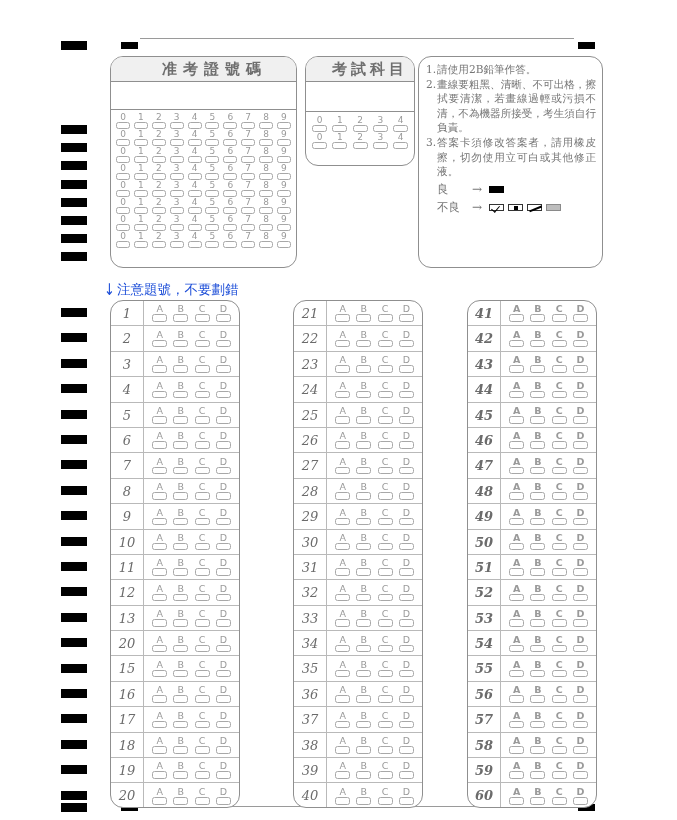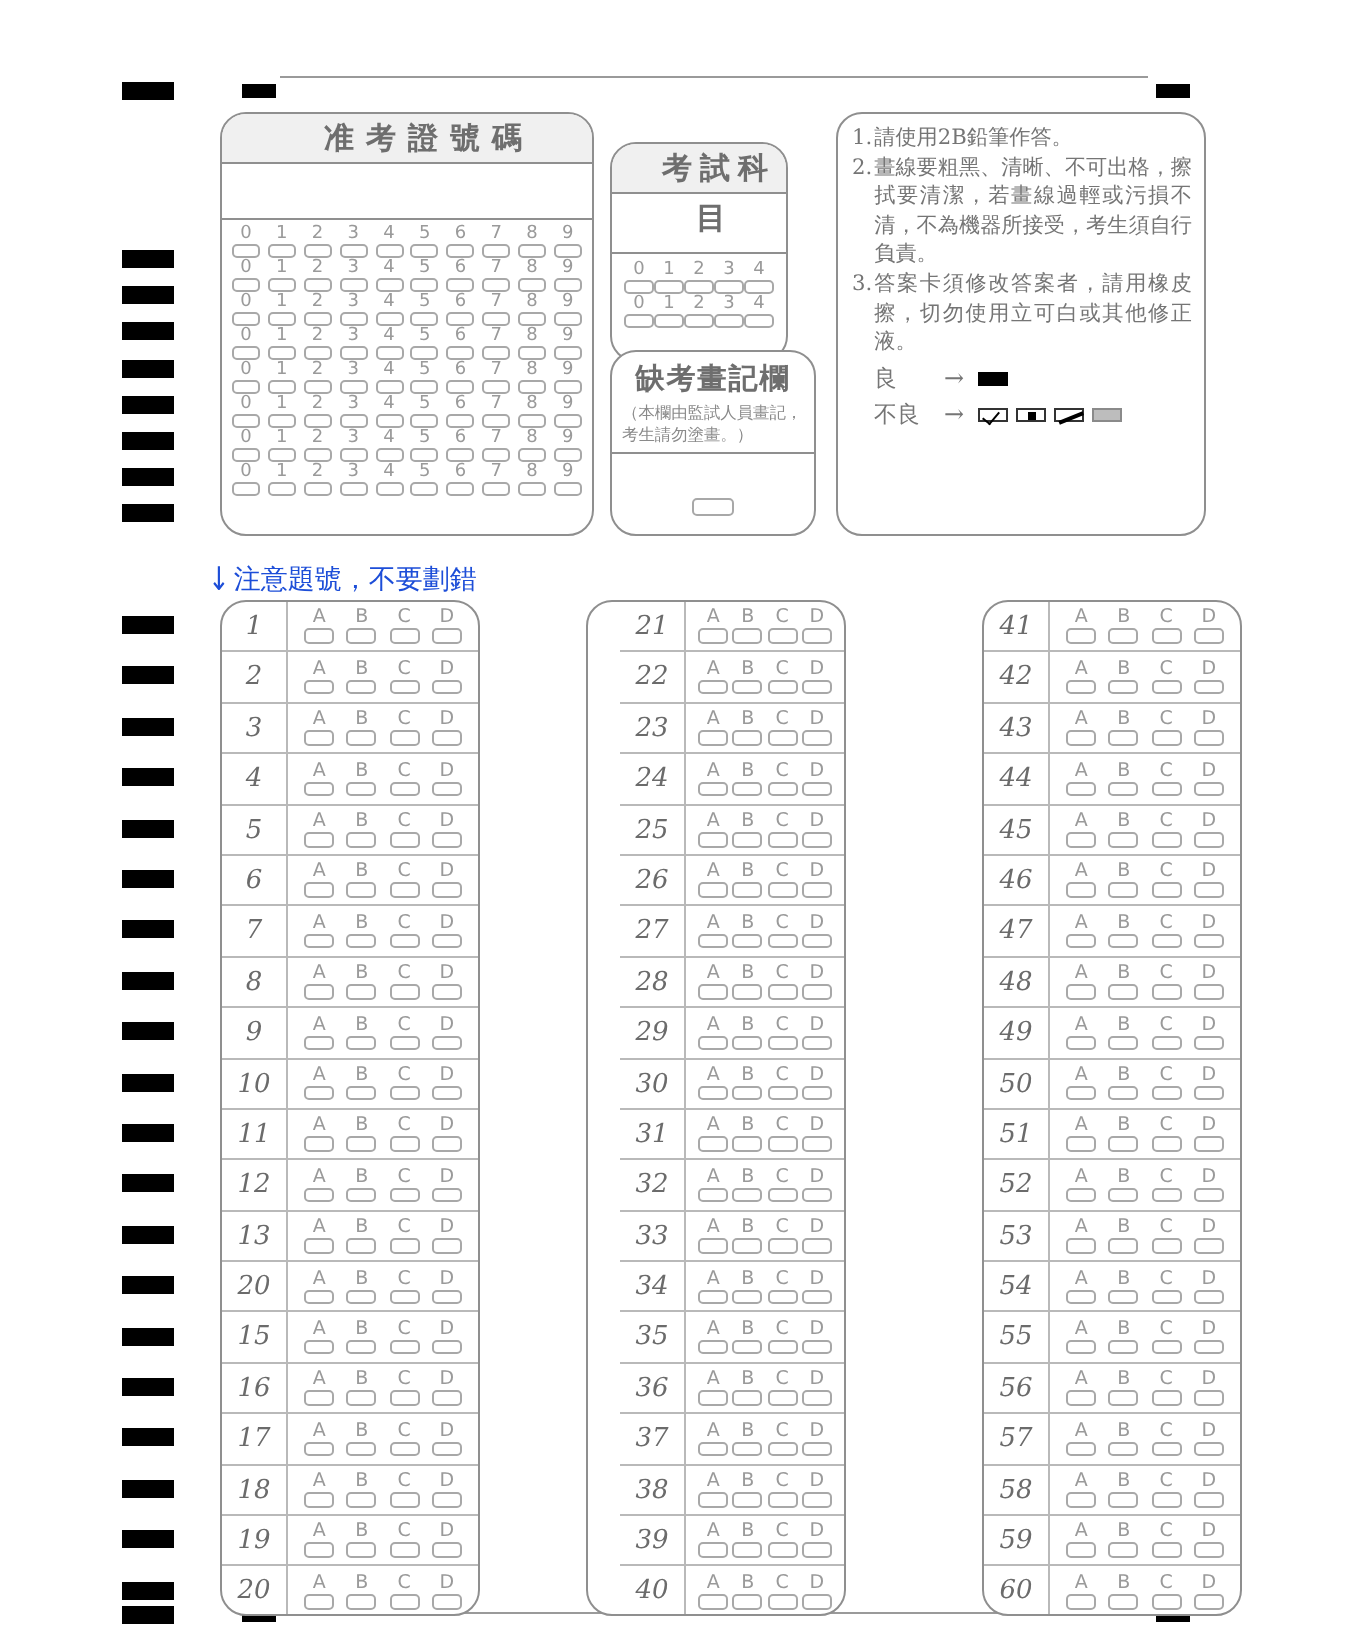--- a/index.html
+++ b/index.html
@@ -74,21 +74,21 @@
   .id-write {
     height: 28px;
     border-bottom: 1.2px solid #8f8f8f;
   }
   .digit-rows { padding: 3px 5px 0 5px; }
   .digit-row { white-space: nowrap; display: flex; justify-content: space-between; margin-bottom: 1px; }
   .digit-row .bubble-char { font-size: 9px; margin-bottom: 0px; }
   .digit-row .bubble-box { width: 14px; height: 7px; }
 
   
-  #subject-panel { left: 305px; top: 71px; width: 89px; height: 110px; }
+  #subject-panel { left: 305px; top: 56px; width: 110px; height: 110px; }
   #subject-panel .panel-title { height: 25px; line-height: 25px; font-size: 15px; letter-spacing: 4px; text-indent: 4px; }
   .subj-write { height: 30px; border-bottom: 1.2px solid #8f8f8f; }
   #subject-panel .digit-rows { padding: 4px 6px 0 6px; }
   #subject-panel .bubble-box { width: 15px; height: 7px; }
 
   
   #absent-panel { left: 305px; top: 175px; width: 103px; height: 93px; }
   .absent-title {
     text-align: center;
     color: #6e6e6e;
@@ -183,22 +183,22 @@
     position: absolute;
     top: 300px;
     width: 130px;
     height: 508px;
     border: 1.3px solid #8f8f8f;
     border-radius: 13px;
     overflow: hidden;
     background: #fff;
   }
   #ans-col-1 { left: 110px; }
-  #ans-col-2 { left: 293px; padding-left: 16px; }
-  #ans-col-3 { left: 491px; }
+  #ans-col-2 { left: 293px; }
+  #ans-col-3 { left: 467px; font-weight: bold; }
   .ans-row {
     display: flex;
     align-items: center;
     height: 25.4px;
     border-bottom: 1px solid #b9b9b9;
   }
   .ans-row:last-child { border-bottom: none; align-items: center; }
   .ans-num {
     flex: 0 0 33px;
     text-align: center;
@@ -652,28 +652,20 @@
             <span class="bubble-box"></span>
           </div>
           <div class="bubble-cell">
             <span class="bubble-char">4</span>
             <span class="bubble-box"></span>
           </div>
         </div>
       </div>
   </div>
 
-  <div class="panel" id="absent-panel">
-    <div class="absent-title">缺考畫記欄</div>
-    <div class="absent-note">（本欄由監試人員畫記，考生請勿塗畫。）</div>
-    <div class="absent-div"></div>
-    <div class="absent-bubble-wrap">
-      <span class="absent-bubble"></span>
-    </div>
-  </div>
 
   <div class="panel" id="instr-panel">
     <div class="instr-body" id="instr-body">
         <div class="instr-item">
           <span class="instr-num">1.</span>
           <span class="instr-text">請使用2B鉛筆作答。</span>
         </div>
         <div class="instr-item">
           <span class="instr-num">2.</span>
           <span class="instr-text">畫線要粗黑、清晰、不可出格，擦拭要清潔，若畫線過輕或污損不清，不為機器所接受，考生須自行負責。</span>

